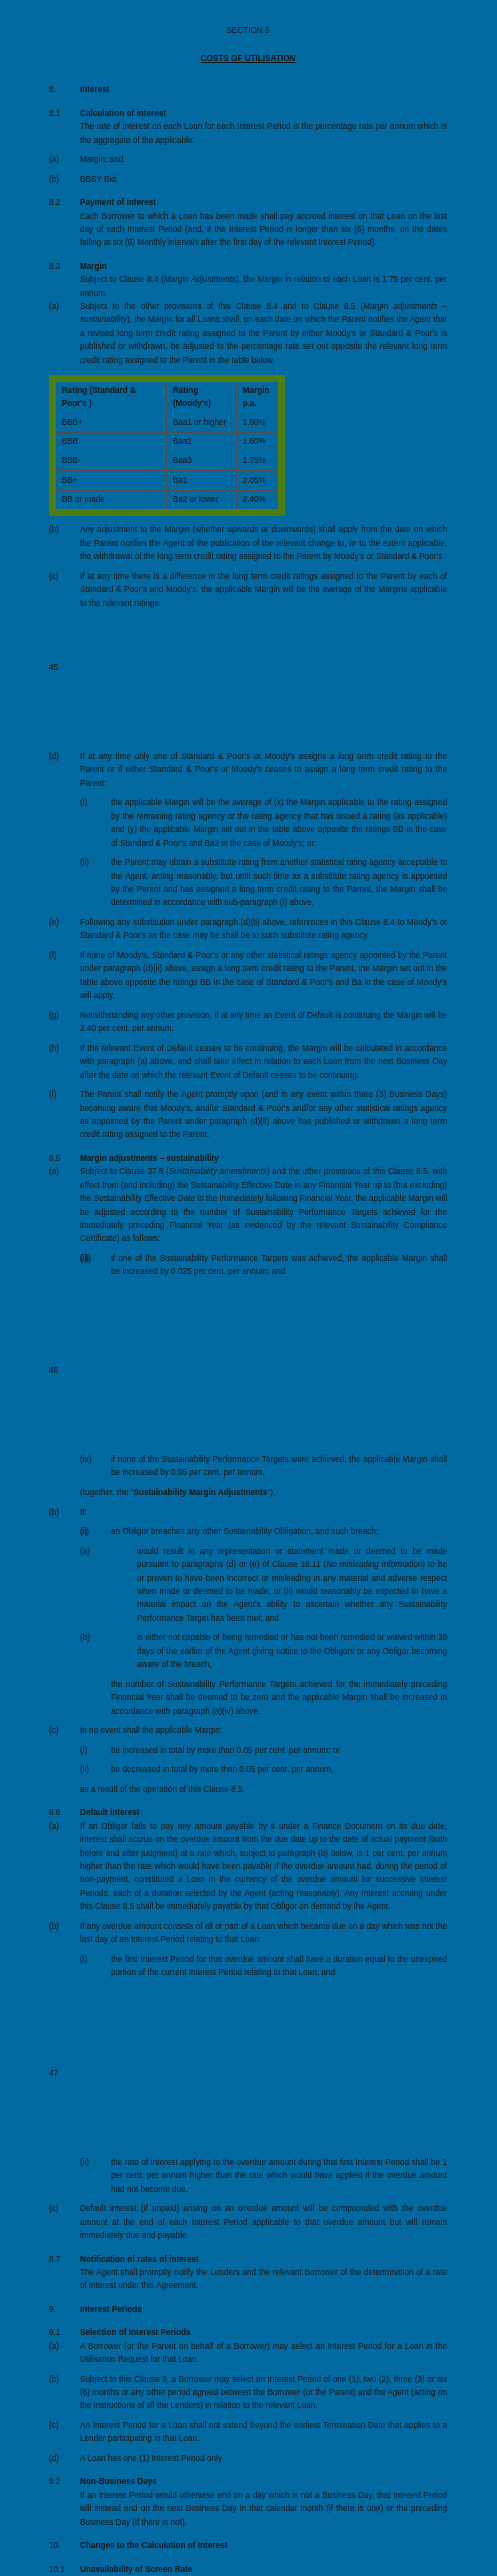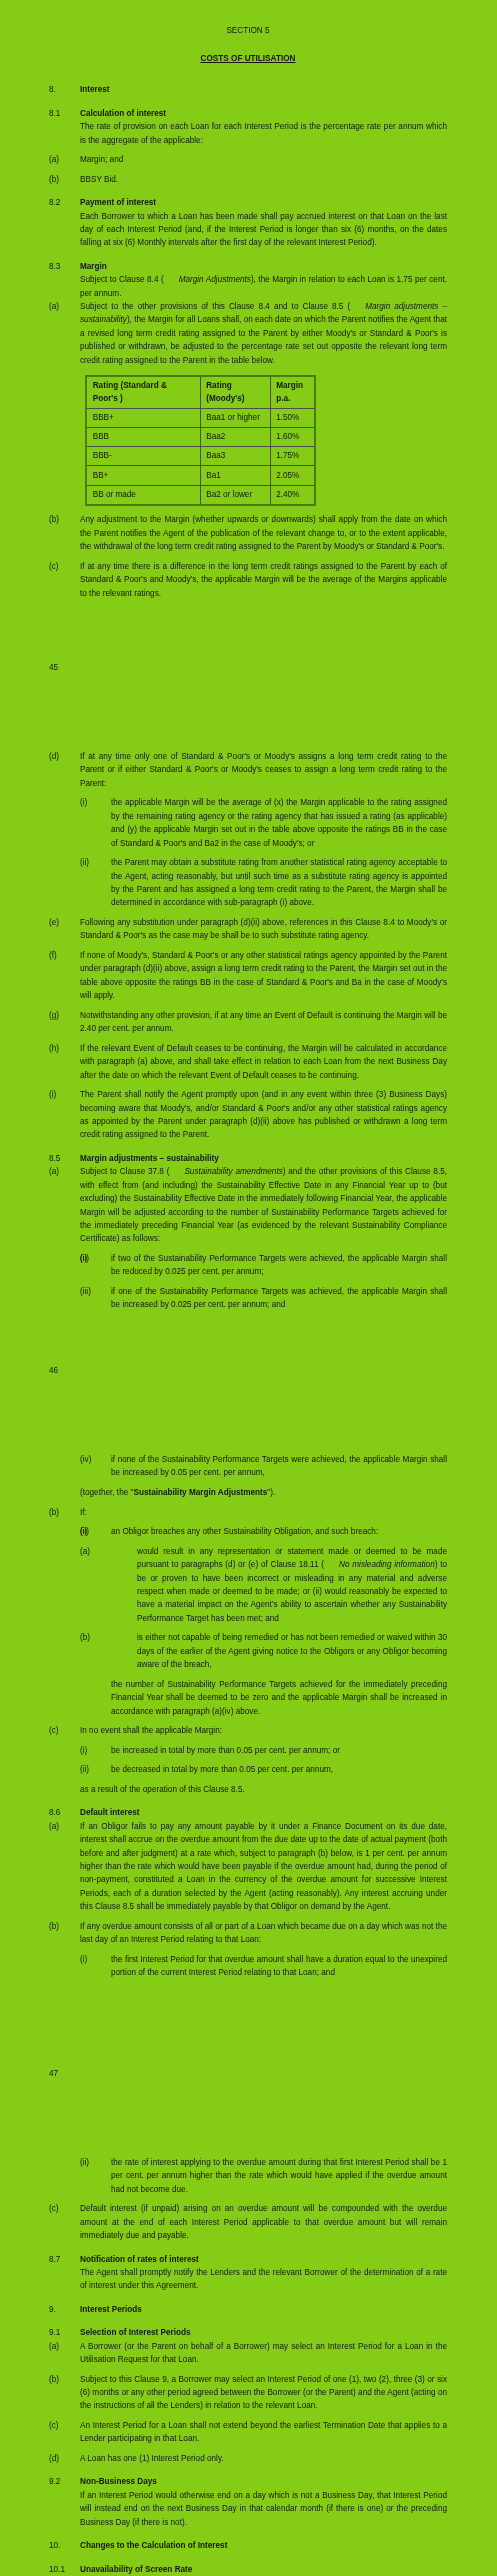--- a/index.html
+++ b/index.html
@@ -9,44 +9,43 @@
     color:#161616;
     font-size:8.2px;
     line-height:13.4px;
   }
   .doc{width:497px;}
   .page{
     position:relative;
     box-sizing:border-box;
     height:703px;
     padding:24px 50px 0 49px;
-    background:#84cc16;
+    background:#0369a1;
     overflow:hidden;
   }
   .page.rest{padding-top:47px;}
   .center-line{text-align:center;margin-top:0;}
   .center-line.bold{font-weight:bold;}
   .blk{margin-top:6.2px;}
   .heading{margin-top:10px;position:relative;padding-left:31px;font-weight:bold;}
   .heading .num{position:absolute;left:0;top:0;font-weight:normal;}
   .para{position:relative;text-align:justify;}
   .para .lbl{position:absolute;top:0;}
   .ind-l1{padding-left:31px;} .ind-l1 > .lbl{left:0;}
   .ind-l2{padding-left:62px;} .ind-l2 > .lbl{left:31px;}
   .ind-l3{padding-left:88px;} .ind-l3 > .lbl{left:31px;}
   .ind-c1{padding-left:31px;}
   .ind-c2{padding-left:62px;}
   .mt0{margin-top:0 !important;}
-  em{margin-left:15px;}
+  em{}
   strong{font-weight:bold;}
   table.rating{
     border-collapse:collapse;
-    margin-left:36px;
     margin-top:7.7px;
-    border:2px solid #4d7c0f;
+    border:7px solid #4d7c0f;
     table-layout:fixed;
   }
   table.rating th, table.rating td{
     border:0.5px solid #4d4d4d;
     text-align:left;
     vertical-align:middle;
     padding:2.1px 5.7px 2.6px 5.7px;
     line-height:13.4px;
     font-size:8.2px;
   }
@@ -60,21 +59,21 @@
 </style>
 </head>
 <body>
 
 <main class="doc" id="doc">
     <section class="page">
       <div class="center-line blk mt0">SECTION 5</div>
       <div class="center-line blk bold" style="margin-top: 15px; text-decoration: underline;">COSTS OF UTILISATION</div>
       <div class="heading" style="margin-top: 17.5px;"><span class="num">8.</span><span class="ttl">Interest</span></div>
       <div class="heading"><span class="num">8.1</span><span class="ttl">Calculation of interest</span></div>
-      <div class="para blk ind-c1 mt0"><span class="txt"><span>The rate of provision on each Loan for each Interest Period is the percentage rate per annum which is the aggregate of the applicable:</span></span></div>
+      <div class="para blk ind-c1 mt0"><span class="txt"><span>The rate of interest on each Loan for each Interest Period is the percentage rate per annum which is the aggregate of the applicable:</span></span></div>
       <div class="para blk ind-l1"><span class="lbl">(a)</span><span class="txt"><span>Margin; and</span></span></div>
       <div class="para blk ind-l1"><span class="lbl">(b)</span><span class="txt"><span>BBSY Bid.</span></span></div>
       <div class="heading"><span class="num">8.2</span><span class="ttl">Payment of interest</span></div>
       <div class="para blk ind-c1 mt0"><span class="txt"><span>Each Borrower to which a Loan has been made shall pay accrued interest on that Loan on the last day of each Interest Period (and, if the Interest Period is longer than six (6) months, on the dates falling at six (6) Monthly intervals after the first day of the relevant Interest Period).</span></span></div>
       <div class="heading"><span class="num">8.3</span><span class="ttl">Margin</span></div>
       <div class="para blk ind-c1 mt0"><span class="txt"><span>Subject to Clause 8.4 (</span><em>Margin Adjustments</em><span>), the Margin in relation to each Loan is 1.75 per cent. per annum.</span></span></div>
       <div class="para blk ind-l1 mt0"><span class="lbl">(a)</span><span class="txt"><span>Subject to the other provisions of this Clause 8.4 and to Clause 8.5 (</span><em>Margin adjustments – sustainability</em><span>), the Margin for all Loans shall, on each date on which the Parent notifies the Agent that a revised long term credit rating assigned to the Parent by either Moody's or Standard &amp; Poor's is published or withdrawn, be adjusted to the percentage rate set out opposite the relevant long term credit rating assigned to the Parent in the table below.</span></span></div>
       <table class="rating">
         <colgroup>
           <col class="col-sp">
@@ -125,21 +124,21 @@
       <div class="para blk ind-l2"><span class="lbl">(i)</span><span class="txt"><span>the applicable Margin will be the average of (x) the Margin applicable to the rating assigned by the remaining rating agency or the rating agency that has issued a rating (as applicable) and (y) the applicable Margin set out in the table above opposite the ratings BB in the case of Standard &amp; Poor's and Ba2 in the case of Moody's; or</span></span></div>
       <div class="para blk ind-l2"><span class="lbl">(ii)</span><span class="txt"><span>the Parent may obtain a substitute rating from another statistical rating agency acceptable to the Agent, acting reasonably, but until such time as a substitute rating agency is appointed by the Parent and has assigned a long term credit rating to the Parent, the Margin shall be determined in accordance with sub-paragraph (i) above.</span></span></div>
       <div class="para blk ind-l1"><span class="lbl">(e)</span><span class="txt"><span>Following any substitution under paragraph (d)(ii) above, references in this Clause 8.4 to Moody's or Standard &amp; Poor's as the case may be shall be to such substitute rating agency.</span></span></div>
       <div class="para blk ind-l1"><span class="lbl">(f)</span><span class="txt"><span>If none of Moody's, Standard &amp; Poor's or any other statistical ratings agency appointed by the Parent under paragraph (d)(ii) above, assign a long term credit rating to the Parent, the Margin set out in the table above opposite the ratings BB in the case of Standard &amp; Poor's and Ba in the case of Moody's will apply.</span></span></div>
       <div class="para blk ind-l1"><span class="lbl">(g)</span><span class="txt"><span>Notwithstanding any other provision, if at any time an Event of Default is continuing the Margin will be 2.40 per cent. per annum.</span></span></div>
       <div class="para blk ind-l1"><span class="lbl">(h)</span><span class="txt"><span>If the relevant Event of Default ceases to be continuing, the Margin will be calculated in accordance with paragraph (a) above, and shall take effect in relation to each Loan from the next Business Day after the date on which the relevant Event of Default ceases to be continuing.</span></span></div>
       <div class="para blk ind-l1"><span class="lbl">(i)</span><span class="txt"><span>The Parent shall notify the Agent promptly upon (and in any event within three (3) Business Days) becoming aware that Moody's, and/or Standard &amp; Poor's and/or any other statistical ratings agency as appointed by the Parent under paragraph (d)(ii) above has published or withdrawn a long term credit rating assigned to the Parent.</span></span></div>
       <div class="heading"><span class="num">8.5</span><span class="ttl">Margin adjustments – sustainability</span></div>
       <div class="para blk ind-l1 mt0"><span class="lbl">(a)</span><span class="txt"><span>Subject to Clause 37.8 (</span><em>Sustainability amendments</em><span>) and the other provisions of this Clause 8.5, with effect from (and including) the Sustainability Effective Date in any Financial Year up to (but excluding) the Sustainability Effective Date in the immediately following Financial Year, the applicable Margin will be adjusted according to the number of Sustainability Performance Targets achieved for the immediately preceding Financial Year (as evidenced by the relevant Sustainability Compliance Certificate) as follows:</span></span></div>
       <div class="para blk ind-l2"><span class="lbl">(i)</span></div>
-      <div class="para blk ind-l2"><span class="lbl">(ii)</span><span class="txt"><span>if two of the Sustainability Performance Targets were achieved, the applicable Margin shall be reduced by 0.025 per cent. per annum;</span></span></div>
+      <div class="para blk ind-l2"><span class="lbl">(ii)</span></div>
       <div class="para blk ind-l2"><span class="lbl">(iii)</span><span class="txt"><span>if one of the Sustainability Performance Targets was achieved, the applicable Margin shall be increased by 0.025 per cent. per annum; and</span></span></div>
       <div class="page-number">46</div>
     </section>
     <section class="page rest">
       <div class="para blk ind-l2 mt0"><span class="lbl">(iv)</span><span class="txt"><span>if none of the Sustainability Performance Targets were achieved, the applicable Margin shall be increased by 0.05 per cent. per annum,</span></span></div>
       <div class="para blk ind-c1"><span class="txt"><span>(together, the "</span><strong>Sustainability Margin Adjustments</strong><span>").</span></span></div>
       <div class="para blk ind-l1"><span class="lbl">(b)</span><span class="txt"><span>If:</span></span></div>
       <div class="para blk ind-l2"><span class="lbl">(i)</span></div>
       <div class="para blk ind-l2"><span class="lbl">(ii)</span><span class="txt"><span>an Obligor breaches any other Sustainability Obligation, and such breach:</span></span></div>
       <div class="para blk ind-l3"><span class="lbl">(a)</span><span class="txt"><span>would result in any representation or statement made or deemed to be made pursuant to paragraphs (d) or (e) of Clause 18.11 (</span><em>No misleading information</em><span>) to be or proven to have been incorrect or misleading in any material and adverse respect when made or deemed to be made; or (ii) would reasonably be expected to have a material impact on the Agent's ability to ascertain whether any Sustainability Performance Target has been met; and</span></span></div>

